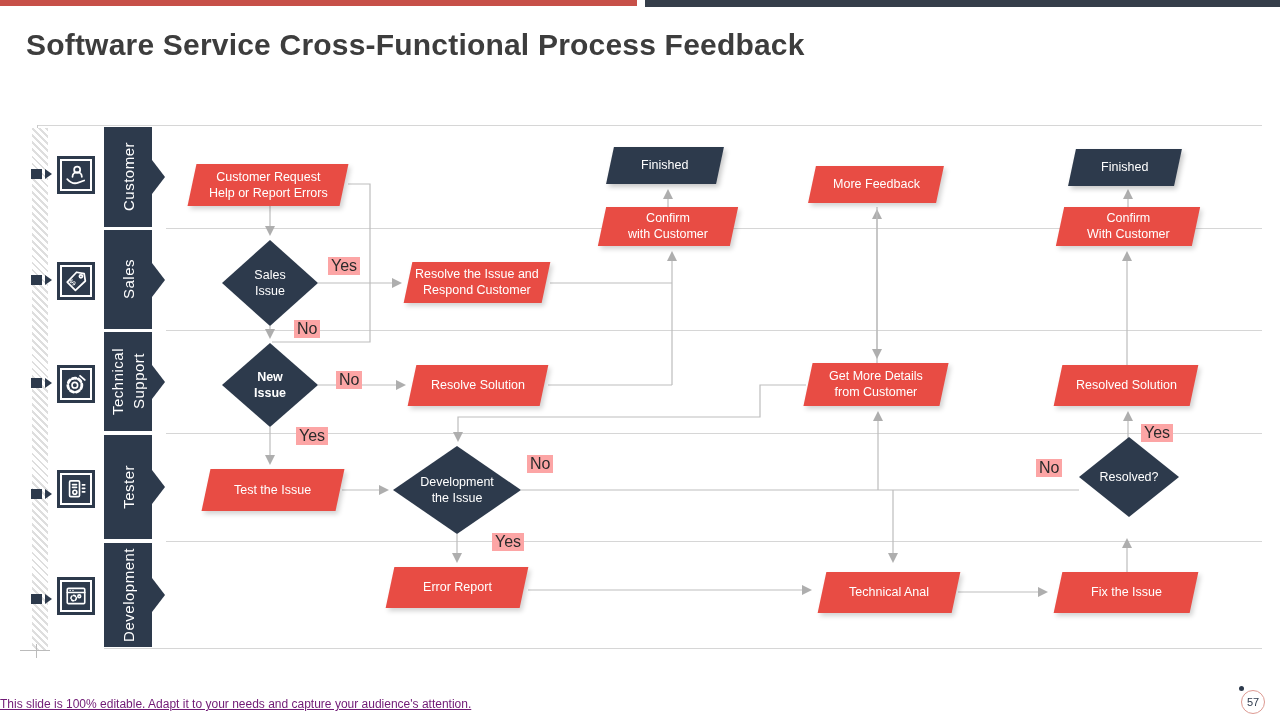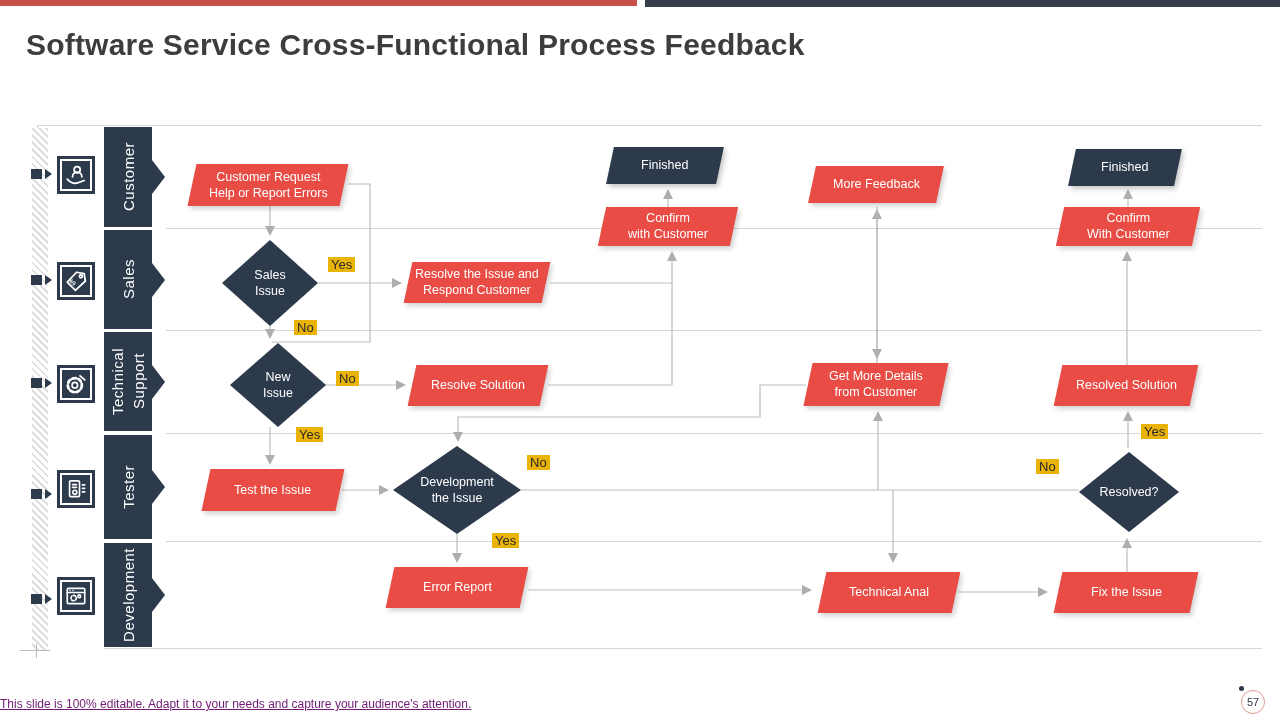--- a/index.html
+++ b/index.html
@@ -36,21 +36,21 @@
   .shape{position:absolute;display:flex;align-items:center;justify-content:center;
          color:#fff;text-align:center;white-space:pre-line;z-index:2;font-size:12.5px;line-height:1.3;}
   .proc{background:#e84c44;transform:skewX(-12deg);box-shadow:3px 3px 5px rgba(0,0,0,.18);}
   .term{background:#2d3a4c;transform:skewX(-12deg);box-shadow:3px 3px 5px rgba(0,0,0,.22);}
   .proc>span,.term>span{transform:skewX(12deg);display:block;padding:0 4px;}
   .diamond{background:#2d3a4c;clip-path:polygon(50% 0,100% 50%,50% 100%,0 50%);
            filter:drop-shadow(2px 3px 2px rgba(0,0,0,.22));}
   
   svg.wires{position:absolute;left:0;top:0;z-index:1;}
   
-  .edge{position:absolute;z-index:3;font-size:13px;color:#2b2b2b;background:#eab308;padding:0 3px;}
+  .edge{position:absolute;z-index:3;font-size:16px;color:#2b2b2b;background:#fca5a5;padding:0 3px;}
   
   .footer{position:absolute;left:0;top:697px;width:100%;text-align:left;font-size:12px;color:#701a75;text-decoration:underline;}
   .page-circle{position:absolute;left:1241px;top:690px;width:22px;height:22px;border:1px solid #dd9a92;
          border-radius:50%;display:flex;align-items:center;justify-content:center;
          font-size:11px;color:#2d3a4c;z-index:3;}
   .page-dot{position:absolute;left:1239px;top:686px;width:5px;height:5px;border-radius:50%;
          background:#2d3a4c;z-index:3;}
 </style>
 </head>
 <body>
@@ -192,37 +192,37 @@
     <span>Confirm
 With Customer</span></div>
 
   <div class="shape diamond" style="left:222px;top:240px;width:96px;height:86px;">
     <span>Sales
 Issue</span></div>
   <div class="shape proc" style="left:408px;top:262px;width:138px;height:41px;">
     <span>Resolve the Issue and
 Respond Customer</span></div>
 
-  <div class="shape diamond" style="left:230px;top:343px;width:96px;height:84px;">
+  <div class="shape diamond" style="left:222px;top:343px;width:96px;height:84px;font-weight:bold;">
     <span>New
 Issue</span></div>
   <div class="shape proc" style="left:412px;top:365px;width:132px;height:41px;">
     <span>Resolve Solution</span></div>
   <div class="shape proc" style="left:808px;top:363px;width:136px;height:43px;">
     <span>Get More Details
 from Customer</span></div>
   <div class="shape proc" style="left:1058px;top:365px;width:136px;height:41px;">
     <span>Resolved Solution</span></div>
 
   <div class="shape proc" style="left:206px;top:469px;width:134px;height:42px;">
     <span>Test the Issue</span></div>
   <div class="shape diamond" style="left:393px;top:446px;width:128px;height:88px;">
     <span>Development
 the Issue</span></div>
-  <div class="shape diamond" style="left:1079px;top:452px;width:100px;height:80px;">
+  <div class="shape diamond" style="left:1079px;top:437px;width:100px;height:80px;">
     <span>Resolved?</span></div>
 
   <div class="shape proc" style="left:390px;top:567px;width:134px;height:41px;">
     <span>Error Report</span></div>
   <div class="shape proc" style="left:822px;top:572px;width:134px;height:41px;">
     <span>Technical Anal</span></div>
   <div class="shape proc" style="left:1058px;top:572px;width:136px;height:41px;">
     <span>Fix the Issue</span></div>
 
   <div class="edge" style="left:328px;top:257px;">Yes</div>

